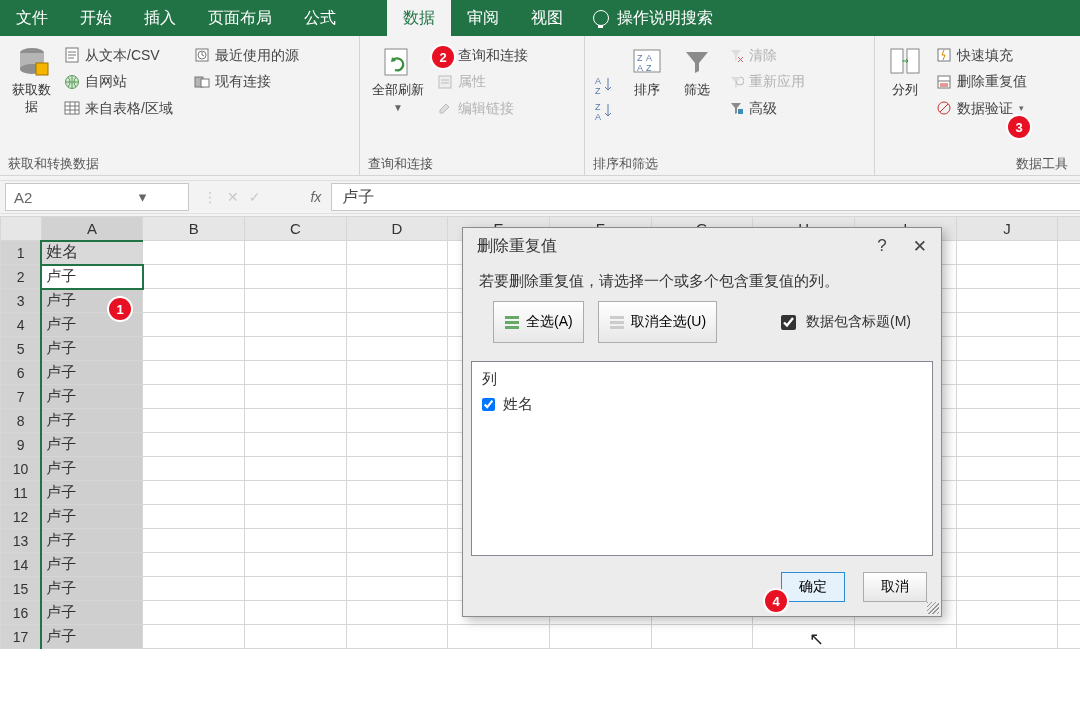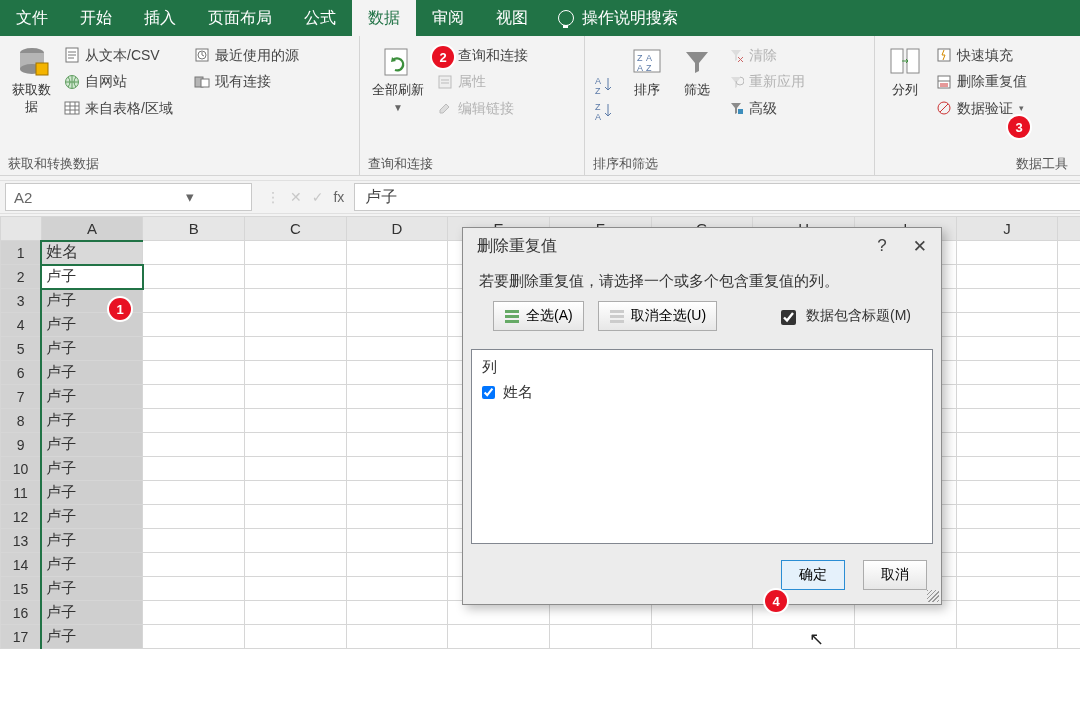--- a/index.html
+++ b/index.html
@@ -1,46 +1,46 @@
 <!DOCTYPE html>
 <html><head>
 <meta charset="utf-8">
 <style>
   * { box-sizing: border-box; margin: 0; padding: 0; }
   body { font-family: "Microsoft YaHei", Arial, sans-serif; font-size: 13px; color: #333; background: #fff; width: 1080px; height: 705px; overflow: hidden; position: relative; }
 
   
   .tabs { display: flex; align-items: center; height: 36px; background: #217346; color: #fff; font-size: 16px; }
   .tab { padding: 0 16px; height: 100%; display: flex; align-items: center; cursor: pointer; }
-  .tab.active { background: #f3f3f3; color: #217346; font-weight: 500; }
+  .tab.active { background: #f3f3f3; color: #217346; font-weight: 500; margin-left: 35px; }
   .search-wrap { display: flex; align-items: center; gap: 8px; padding-left: 14px; }
   .bulb-icon { width: 16px; height: 16px; border: 1.5px solid #fff; border-radius: 50%; position: relative; }
   .bulb-icon::after { content:""; position:absolute; bottom:-3px; left:4px; width:5px; height:3px; background:#fff; }
 
   
   .ribbon { display: flex; background: #f3f3f3; border-bottom: 1px solid #d4d4d4; height: 140px; }
   .group { border-right: 1px solid #d4d4d4; padding: 6px 8px 2px; display: flex; flex-direction: column; justify-content: space-between; }
   .group-title { text-align: left; font-size: 13px; color: #555; padding: 2px 0 0; }
   .group-body { display: flex; gap: 6px; flex: 1; }
 
   .big-btn { display: flex; flex-direction: column; align-items: center; justify-content: flex-start; gap: 2px; padding: 2px 4px; cursor: pointer; text-align: center; font-size: 13px; line-height: 1.3; }
   .big-btn .ico { width: 36px; height: 36px; display:flex; align-items:center; justify-content:center; }
   .small-btn { display: flex; align-items: center; gap: 4px; padding: 2px 2px; cursor: pointer; font-size: 14px; color:#444; line-height:1.6; }
   .small-btn.disabled { color:#b3b3b3; }
   .small-btn .ico { width: 18px; height: 18px; display:flex; align-items:center; justify-content:center; }
   .col { display:flex; flex-direction:column; }
 
   
   .fbar-wrap { background:#f3f3f3; padding: 4px 0 2px; }
   .fbar { display:flex; align-items:center; height:34px; border-top:1px solid #e0e0e0; border-bottom:1px solid #e0e0e0; }
-  .namebox { width:247px; height:28px; margin:0 4px 0 5px; display:flex; align-items:center; border:1px solid #c9c9c9; background:#fff; font-size:15px; color:#666; }
+  .namebox { width:184px; height:28px; margin:0 4px 0 5px; display:flex; align-items:center; border:1px solid #c9c9c9; background:#fff; font-size:15px; color:#666; }
   .namebox span { flex:1; padding:0 8px; }
   .namebox .dd { width:16px; text-align:center; color:#666; cursor:pointer; }
   .fx-btns { display:flex; align-items:center; gap:10px; padding:0 10px; color:#c8c8c8; font-size:14px; }
-  .fx-btns .fx { color:#666; }
+  .fx-btns .fx { font-style:italic; color:#666;margin-left:40px; }
   .formula-input { flex:1; height:28px; border:1px solid #c9c9c9; border-right:none; background:#fff; padding:0 10px; display:flex; align-items:center; font-size:16px; color:#444; }
 
   
   .sheet { position: relative; }
   table.grid { border-collapse: collapse; table-layout: fixed; width: 1160px; }
   .grid th, .grid td { border: 1px solid #d6d6d6; height: 24px; font-size: 15px; font-weight: normal; }
   .grid thead th { background: #e6e6e6; color:#333; text-align:center; }
   .grid thead th.sel-col { background:#d2d2d2; border-bottom:2px solid #217346; }
   .grid tbody th.rowhdr { width: 38px; background:#e6e6e6; text-align:center; color:#333; font-size:14px; }
   .grid tbody th.rowhdr.sel { background:#d2d2d2; border-right:2px solid #217346; }
@@ -52,22 +52,22 @@
   .colA{width:95px}.colB{width:95px}.colC{width:95px}.colD{width:95px}.colE{width:95px}.colF{width:95px}.colG{width:95px}.colH{width:95px}.colI{width:95px}.colJ{width:95px}.colK{width:95px}
 
   
   .dialog { position:absolute; left:462px; top:227px; width:480px; background:#ececec; border:1px solid #8c8c8c; box-shadow: 4px 4px 10px rgba(0,0,0,.25); }
   .dlg-title { display:flex; align-items:center; justify-content:space-between; height:36px; padding:0 14px; font-size:16px; color:#333; }
   .dlg-title .right { display:flex; gap:26px; align-items:center; color:#444; }
   .dlg-close, .dlg-help { cursor:pointer; font-size:17px; }
   .dlg-body { padding: 8px 16px 0; font-size:14px; }
   .dlg-info { margin-bottom:6px; font-size:15px; }
   .dlg-btnrow { display:flex; align-items:center; gap:14px; padding:4px 14px 14px; }
-  .dlg-btnrow button.inner { height:30px; padding:0 10px; background:linear-gradient(#fff,#e7e7e7); border:1px solid #acacac; display:flex; align-items:center; gap:6px; font-size:14px; cursor:pointer; }
-  .dlg-check { display:flex; align-items:flex-end; gap:10px; margin-left:auto; font-size:14px; }
+  .dlg-btnrow button.inner { height:42px; padding:0 10px; background:linear-gradient(#fff,#e7e7e7); border:1px solid #acacac; display:flex; align-items:center; gap:6px; font-size:14px; cursor:pointer; }
+  .dlg-check { display:flex; align-items:center; gap:10px; margin-left:auto; font-size:14px; }
   .dlg-check input { width:15px; height:15px; accent-color:#333; }
   .listbox { margin: 4px 8px 10px; border:1px solid #828790; background:#fff; height:195px; padding:8px 10px; font-size:15px; }
   .listbox .lh { margin-bottom:6px; }
   .listbox label { display:flex; align-items:center; gap:8px; }
   .dlg-footer { display:flex; justify-content:flex-end; gap:18px; padding:6px 14px 14px; position:relative; }
   .dlg-footer button { width:64px; height:30px; background:linear-gradient(#fff,#e7e7e7); border:1px solid #acacac; font-size:14px; cursor:pointer; }
   .dlg-footer button.primary { border:1px solid #2a8dd4; background:#e5f1fb; }
   .resize-grip { position:absolute; right:2px; bottom:2px; width:12px; height:12px; background: repeating-linear-gradient(135deg,#999 0 1px,transparent 1px 3px); }
   .cursor-img { position:absolute; left:809px; top:628px; font-size:18px; color:#222; pointer-events:none; }
 

